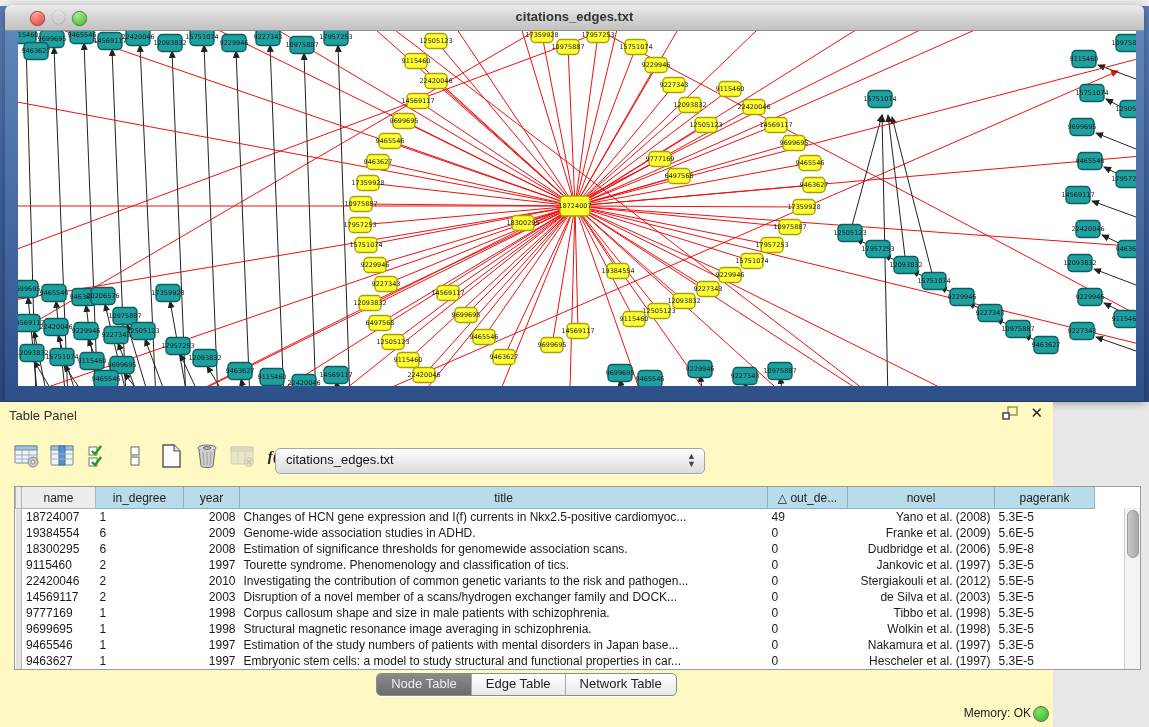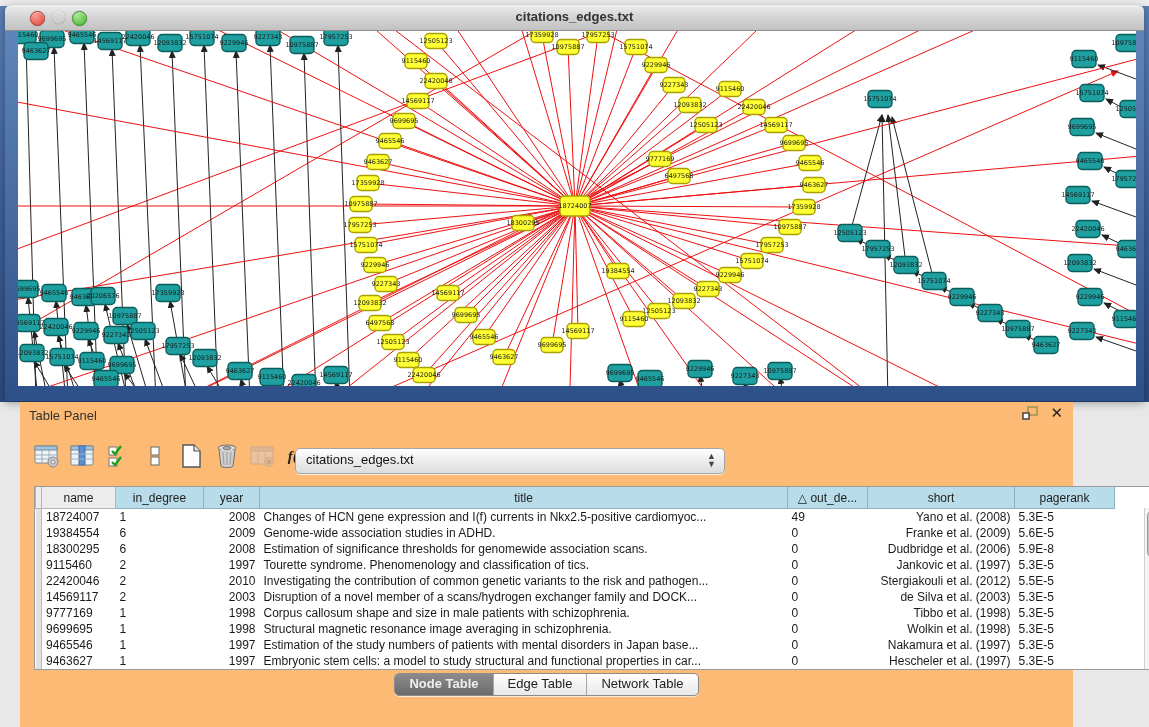--- a/index.html
+++ b/index.html
@@ -21,21 +21,21 @@
     background:linear-gradient(180deg,#ededed,#d6d6d6 45%,#c2c2c2);
     border-bottom:1px solid #8f8f8f;}
   .titlebar .title{position:absolute;left:0;right:0;top:4px;text-align:center;
     font-size:13px;color:#333;font-weight:bold;}
   .lights{position:absolute;left:25px;top:6px;display:flex;gap:7px;}
   .light{width:13px;height:13px;border-radius:50%;box-shadow:inset 0 1px 1px rgba(255,255,255,.6),0 0 1px rgba(0,0,0,.5);}
   .canvas{position:absolute;left:13px;top:26px;width:1118px;height:355px;
     background:#ffffff;overflow:hidden;}
   .canvas svg{display:block;}
   
-  .table-panel{position:absolute;left:0;top:402px;width:1053px;height:325px;background:#fdba74;margin-left:20px;}
+  .table-panel{position:absolute;left:0;top:402px;width:1053px;height:325px;background:#fef9c3;}
   .panel-header{position:absolute;left:0;top:0;right:0;height:26px;}
   .panel-title{position:absolute;left:9px;top:6px;font-size:13px;color:#333;}
   .panel-header-icons{position:absolute;right:10px;top:4px;display:flex;gap:12px;align-items:center;}
   .toolbar{position:absolute;left:10px;top:36px;right:10px;height:36px;display:flex;align-items:center;}
   .tool-btn{width:34px;height:30px;display:flex;align-items:center;justify-content:center;border:none;background:transparent;padding:0;margin-right:2px;}
   .tool-btn.disabled{opacity:.45;}
   .fx{font-family:"Liberation Serif","DejaVu Serif",serif;font-style:italic;font-weight:bold;font-size:15px;color:#222;}
   .table-select{position:absolute;left:275px;top:46px;width:396px;height:24px;
     border:1px solid #a5a5a5;border-radius:5px;
     background:linear-gradient(180deg,#ffffff,#ededed 50%,#dcdcdc);
@@ -52,21 +52,21 @@
   table.grid td.sliver{background:#e2e2e2;border-right:1px solid #bbb;}
   td.al{text-align:left;} td.ac{text-align:right;}
   .vscroll{position:absolute;right:0;top:21px;bottom:0;width:15px;background:#f4f4f4;border-left:1px solid #cfcfcf;}
   .vthumb{position:absolute;left:2px;top:2px;width:10px;height:46px;border-radius:6px;
     background:linear-gradient(90deg,#c9c9c9,#a8a8a8);border:1px solid #9a9a9a;}
   .tabs{position:absolute;left:0;right:0;top:271px;display:flex;justify-content:center;}
   .seg{display:flex;border:1px solid #8b8b8b;border-radius:5px;overflow:hidden;height:21px;
     background:linear-gradient(180deg,#fff,#e8e8e8);box-shadow:0 1px 0 rgba(255,255,255,.7);}
   .seg-item{font-size:13px;color:#222;padding:2px 14px 0 14px;border-right:1px solid #a8a8a8;cursor:default;}
   .seg-item:last-child{border-right:none;}
-  .seg-item.sel{background:linear-gradient(180deg,#8b8b8b,#6c6c6c);color:#efefef;font-weight:bold;}
+  .seg-item.sel{background:linear-gradient(180deg,#8b8b8b,#6c6c6c);color:#efefef;}
   .statusbar{position:absolute;left:0;right:0;bottom:0;height:28px;}
   .memory{position:absolute;right:22px;bottom:7px;font-size:12px;color:#222;}
   .mem-dot{position:absolute;right:4px;bottom:5px;width:14px;height:14px;border-radius:50%;
     background:radial-gradient(circle at 35% 30%,#7fe46a,#35b522);border:1px solid #6a6a6a;}
   .close-x{font-size:15px;color:#222;font-weight:bold;line-height:14px;}
 </style>
 </head>
 <body>
 
 <div class="desktop">
@@ -794,21 +794,21 @@
           <col style="width: 32px;">
         </colgroup>
       <thead>
           <tr id="head-row">
             <th class="greyhead"></th>
             <th class="greyhead">name</th>
             <th>in_degree</th>
             <th>year</th>
             <th>title</th>
             <th>△ out_de...</th>
-            <th>short</th>
+            <th>novel</th>
             <th>pagerank</th>
             <th class="greyhead" style="background: rgb(255, 255, 255); border-color: rgb(255, 255, 255);"></th>
           </tr>
         </thead>
       <tbody id="body-rows">
           <tr>
             <td class="sliver al"></td>
             <td class="al">18724007</td>
             <td class="al">1</td>
             <td class="ac">2008</td>
@@ -925,13 +925,17 @@
   </div>
 
   <div class="tabs">
     <div class="seg">
       <span class="seg-item sel">Node Table</span>
       <span class="seg-item">Edge Table</span>
       <span class="seg-item">Network Table</span>
     </div>
   </div>
 
+  <div class="statusbar">
+    <span class="memory">Memory: OK</span>
+    <span class="mem-dot"></span>
+  </div>
 </div>
 
 </body></html>

